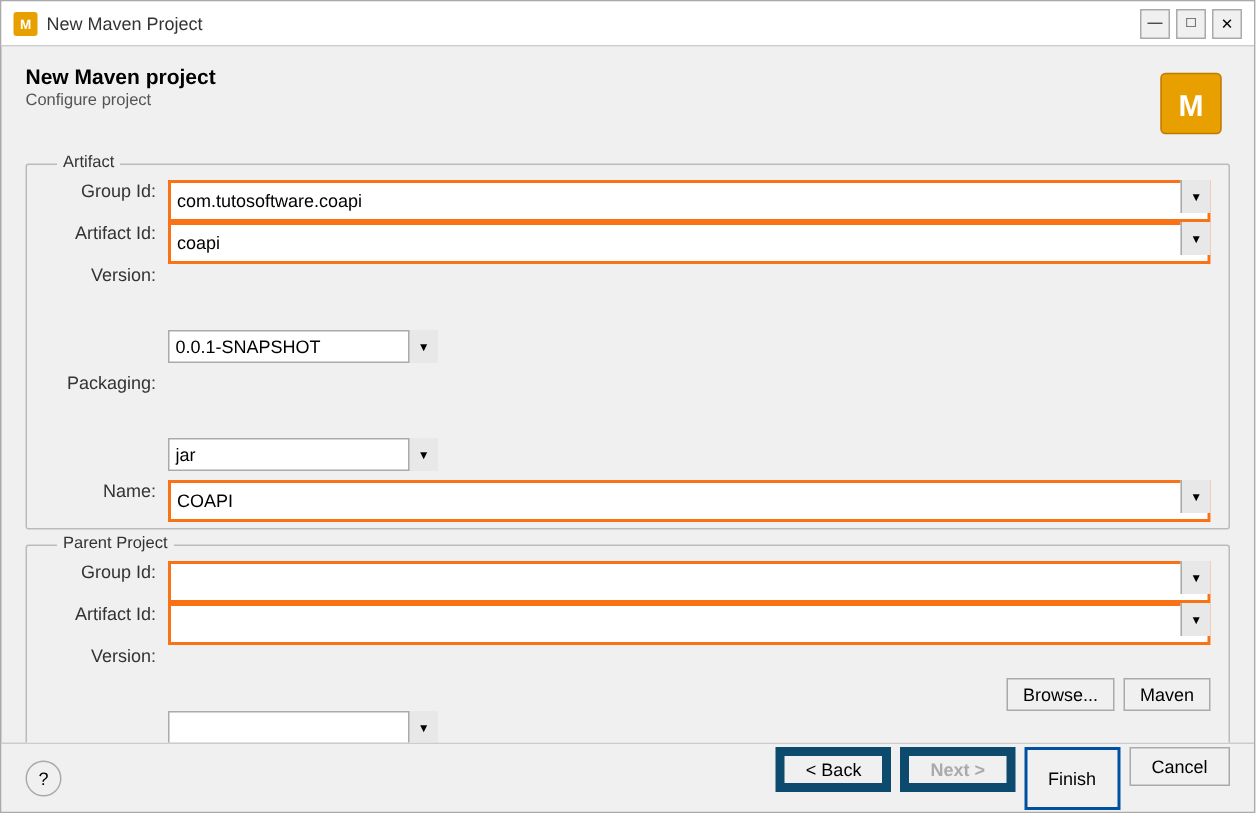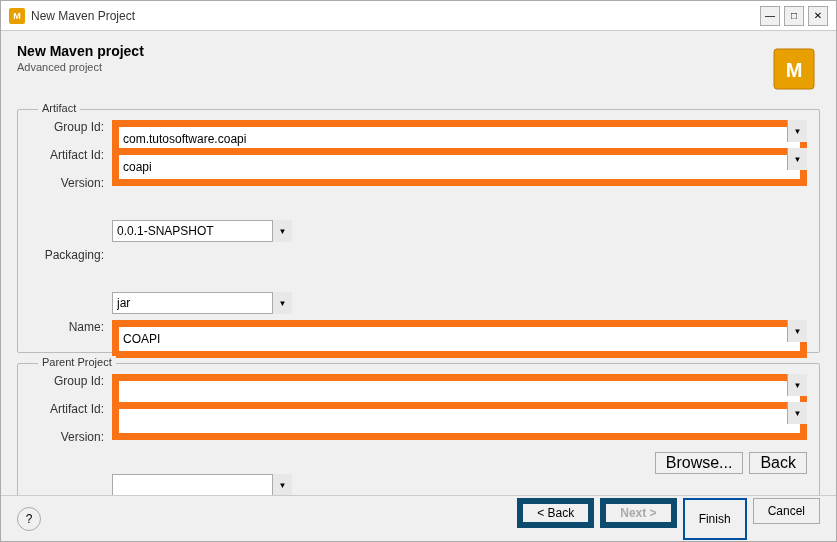--- a/index.html
+++ b/index.html
@@ -148,21 +148,21 @@
 
     .form-select-wrapper {
       flex: 1;
       position: relative;
       height: 22px;
     }
 
     .form-select {
       width: 100%;
       height: 22px;
-      border: 7px solid #f97316;
+      border: 2px solid #f97316;
       background: white;
       padding: 12px 4px;
       font-size: 12px;
       appearance: none;
       -webkit-appearance: none;
       cursor: pointer;
       outline: none;
     }
 
     .form-select-arrow {
@@ -245,21 +245,21 @@
       display: flex;
       align-items: center;
       gap: 6px;
     }
 
     .browse-btn, .clear-btn {
       height: 22px;
       padding: 0 10px;
       border: 1px solid #aaa;
       background: #f0f0f0;
-      font-size: 16px;
+      font-size: 12px;
       cursor: pointer;
       white-space: nowrap;
     }
 
     .advanced-row {
       display: flex;
       align-items: center;
       gap: 6px;
       margin-top: 2px;
       cursor: pointer;
@@ -352,21 +352,21 @@
       <button class="title-btn">□</button>
       <button class="title-btn close">✕</button>
     </div>
   </div>
 
   <div class="content">
 
     <div class="page-header">
       <div class="page-header-text">
         <h2>New Maven project</h2>
-        <p>Advanced project</p>
+        <p>Configure project</p>
       </div>
       <div class="maven-logo">
         <svg width="48" height="48" viewBox="0 0 48 48">
           <rect x="4" y="4" width="40" height="40" rx="3" fill="#e8a000"></rect>
           <rect x="4" y="4" width="40" height="40" rx="3" fill="none" stroke="#c07800" stroke-width="1"></rect>
           <text x="24" y="32" text-anchor="middle" fill="white" font-size="20" font-weight="bold" font-family="Arial">M</text>
         </svg>
       </div>
     </div>
 
@@ -445,21 +445,21 @@
 
       <div class="form-row" style="margin-bottom:0;">
         <label class="form-label">Version:</label>
         <div class="parent-row-with-buttons" style="flex:1;">
           <div class="form-select-small-wrapper">
             <input class="form-select-small" type="text" value="" style="">
             <div class="form-select-arrow">▼</div>
           </div>
           <div style="flex:1;"></div>
           <button class="browse-btn">Browse...</button>
-          <button class="clear-btn">Back</button>
+          <button class="clear-btn">Maven</button>
         </div>
       </div>
     </div>
 
     <div class="advanced-row">
       <span class="advanced-arrow">▶</span>
       <span class="advanced-label">Advanced</span>
     </div>
   </div>
 

